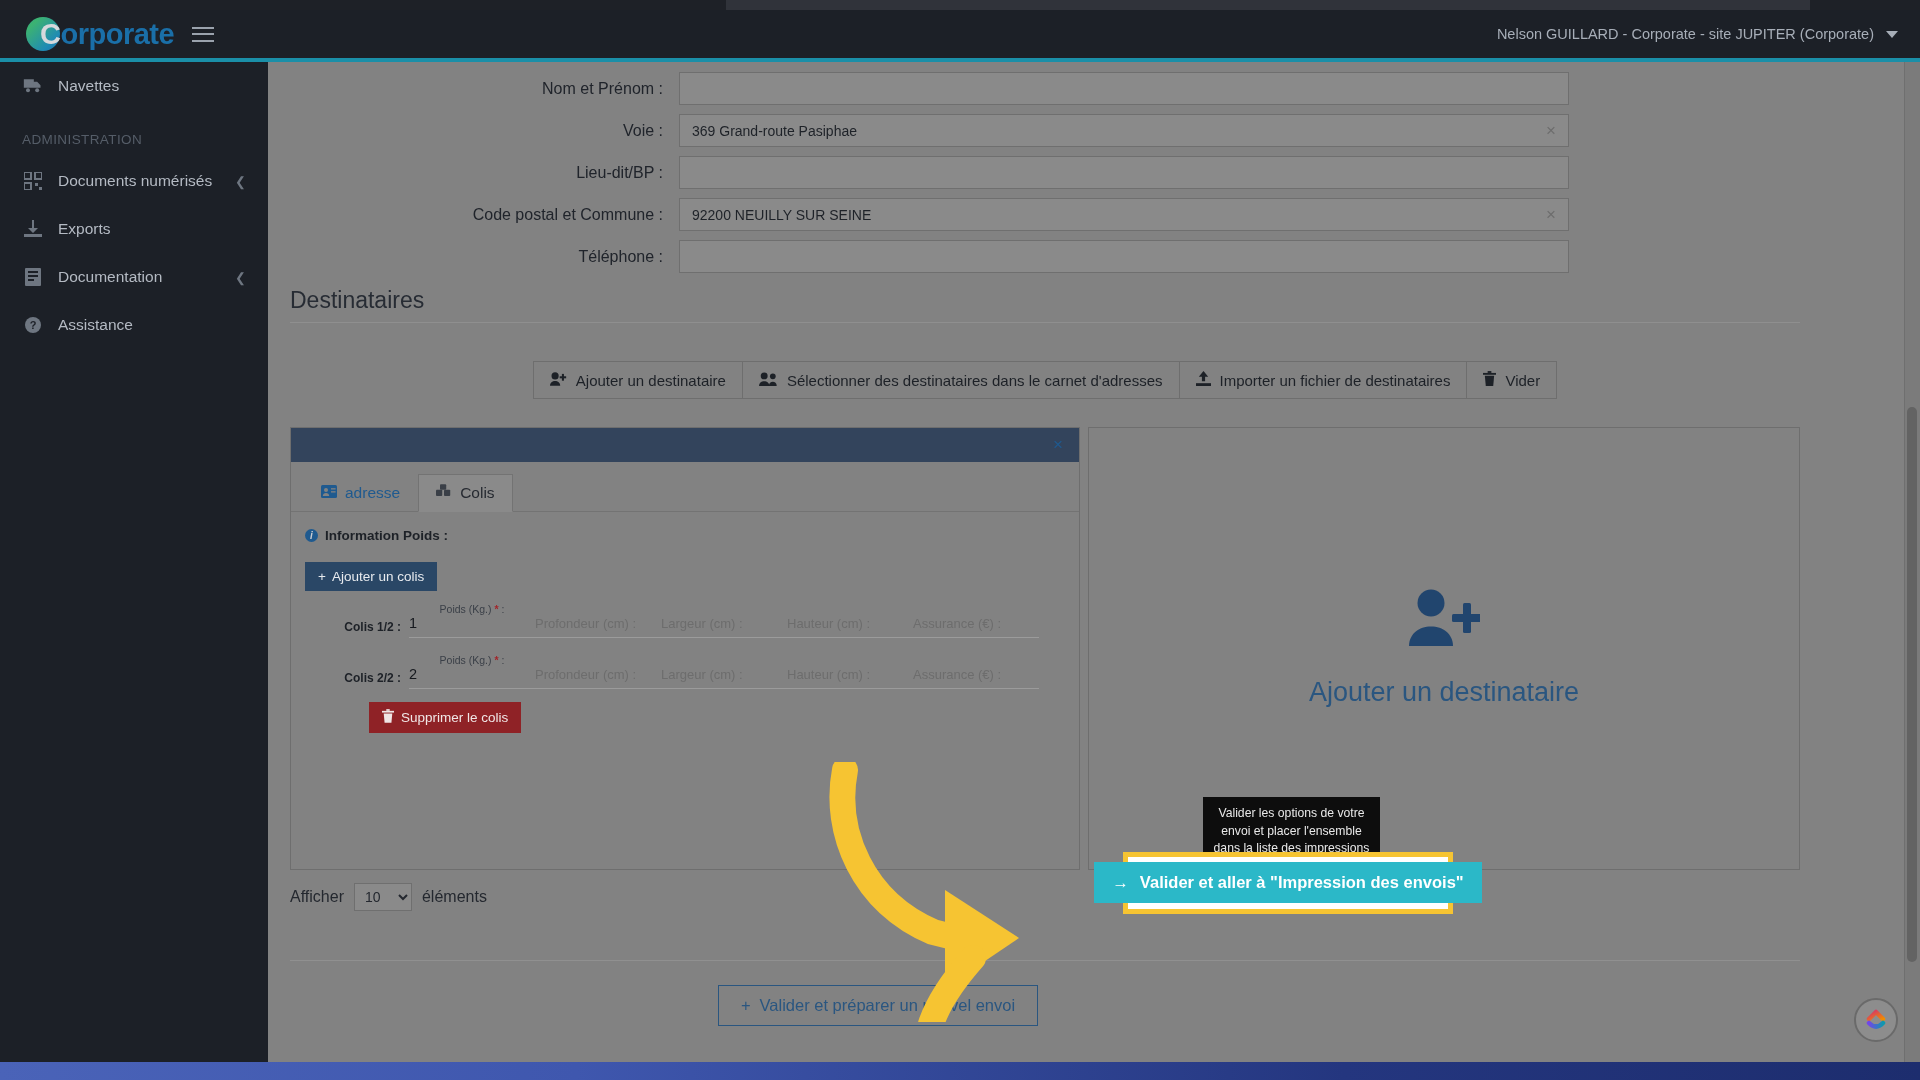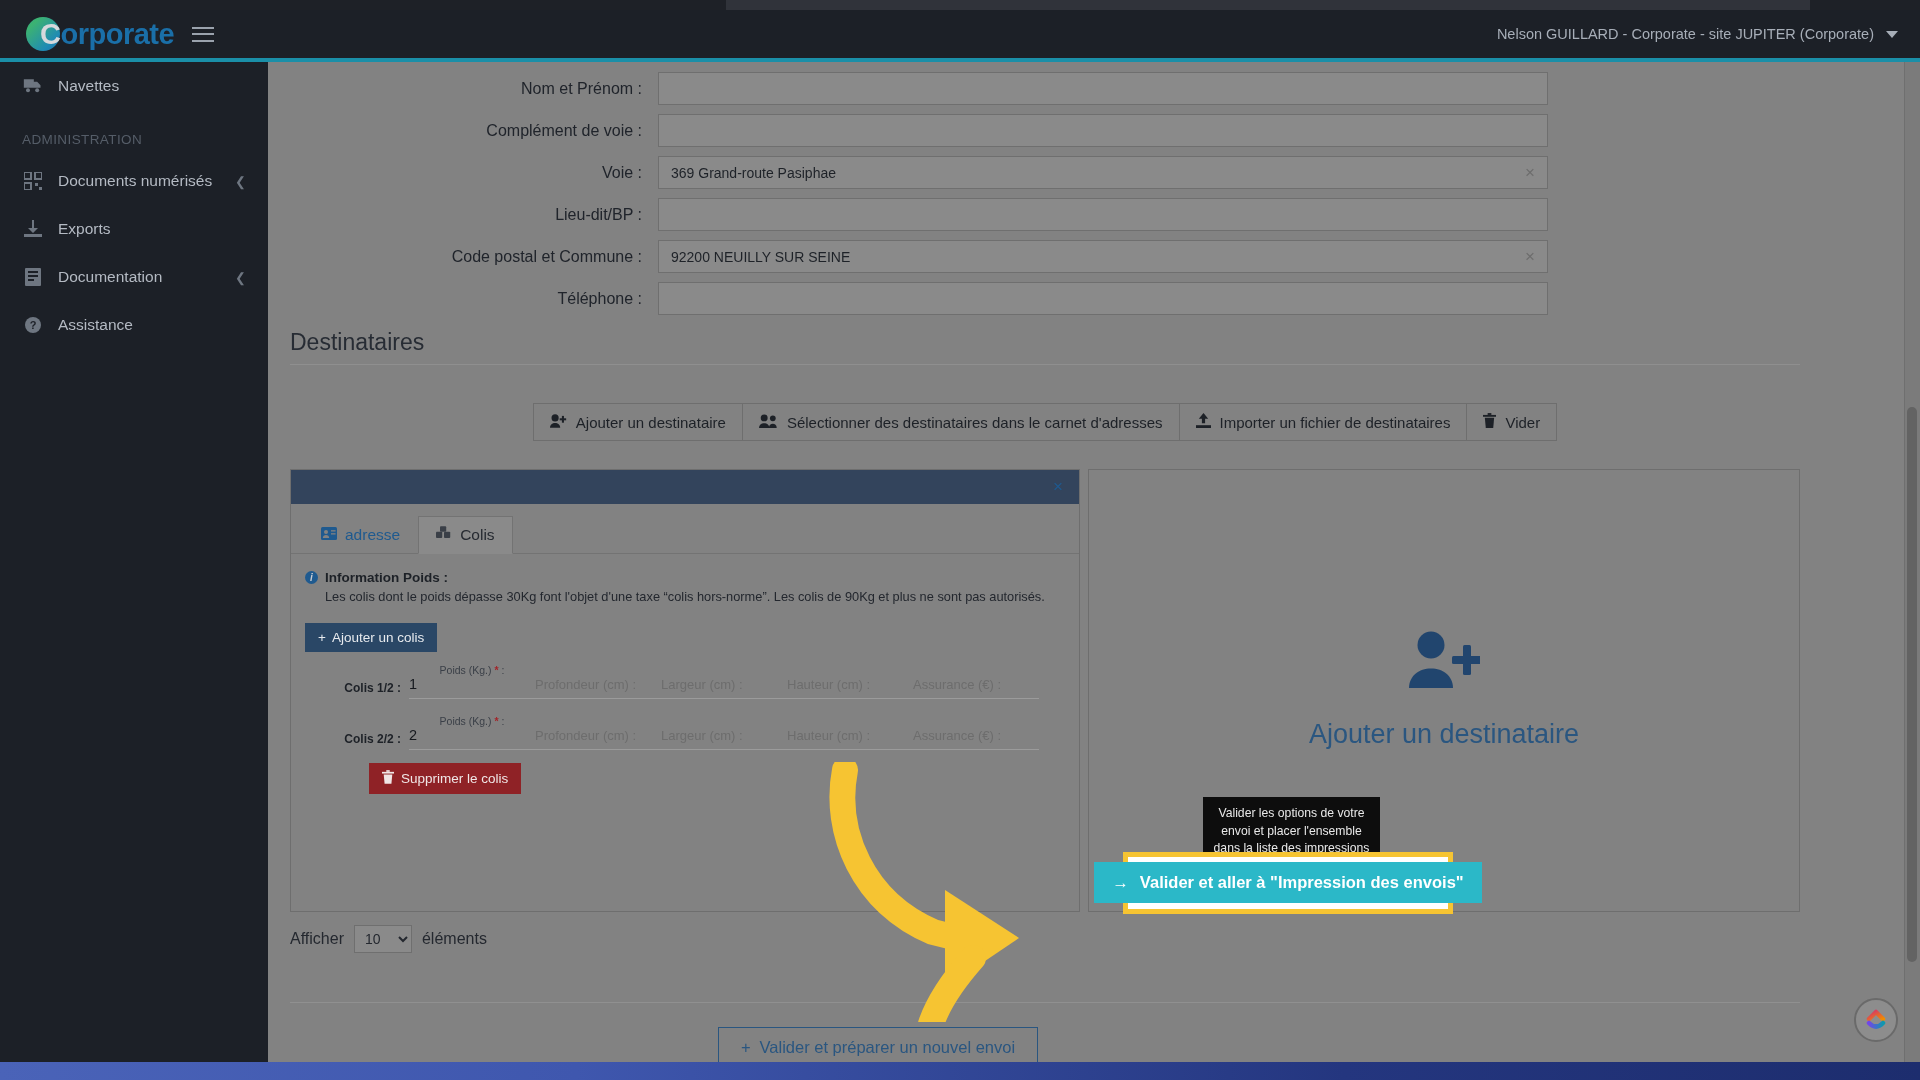--- a/index.html
+++ b/index.html
@@ -79,21 +79,21 @@
   }
 
   
   .main {
     position: absolute; top: 62px; left: 268px; width: 1652px; height: 1010px;
     background: #828282; overflow: hidden;
   }
   .content-inner { position: relative; width: 100%; height: 100%; }
 
   
-  .form-area { padding-top: 10px; }
+  .form-area { padding-top: 10px; margin-left: 21px; }
   .form-row {
     display: flex; align-items: center; margin-bottom: 9px; padding-right: 300px;
   }
   .form-label {
     width: 390px; text-align: right; padding-right: 16px;
     color: #20242b; font-size: 16px;
   }
   .form-input {
     flex: 1; height: 33px; background: #8a8a8a; border: 1px solid #6f6f6f;
     display: flex; align-items: center; padding: 0 12px;
@@ -348,26 +348,20 @@
 
     <div class="form-area">
 
       <div class="form-row">
         <div class="form-label">Nom et Prénom :</div>
         <div class="form-input">
           <span></span>
         </div>
       </div>
 
-      <div class="form-row">
-        <div class="form-label">Complément de voie :</div>
-        <div class="form-input">
-          <span></span>
-        </div>
-      </div>
 
       <div class="form-row">
         <div class="form-label">Voie :</div>
         <div class="form-input">
           <span>369 Grand-route Pasiphae</span>
           <span class="clear-x">×</span>
         </div>
       </div>
 
       <div class="form-row">
@@ -470,21 +464,20 @@
               </span>
               <span>Colis</span>
             </div>
           </div>
 
           <div class="info-block">
             <div class="info-title">
               <span class="info-dot">i</span>
               <span>Information Poids :</span>
             </div>
-            <div class="info-text">Les colis dont le poids dépasse 30Kg font l'objet d'une taxe “colis hors-norme”. Les colis de 90Kg et plus ne sont pas autorisés.</div>
           </div>
 
           <button class="add-colis-btn">
             <span>+</span>
             <span>Ajouter un colis</span>
           </button>
 
           
           <div class="colis-row">
             <div class="colis-label">Colis 1/2 :</div>

